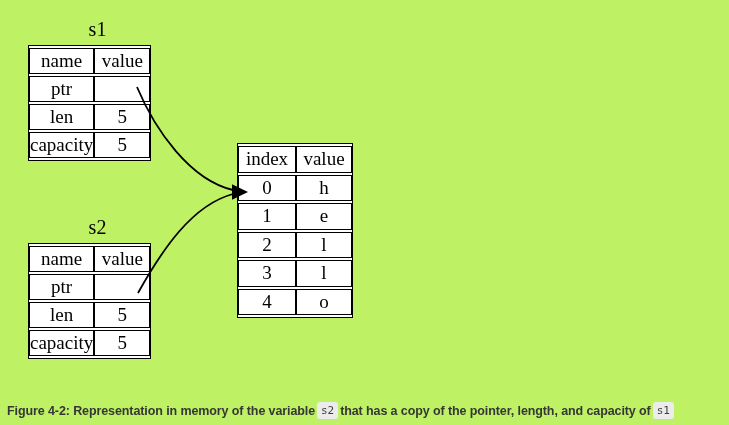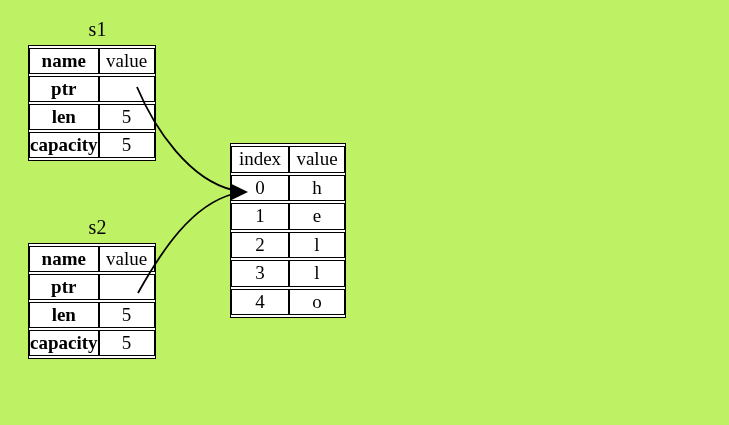--- a/index.html
+++ b/index.html
@@ -36,21 +36,21 @@
     padding: 0;
     text-align: center;
     vertical-align: middle;
     font-size: 19px;
     color: #000000;
     background: #ffffff;
     overflow: hidden;
     white-space: nowrap;
   }
   .var-tbl td { height: 26px; }
-  .var-tbl .c1 { width: 60px; font-weight: bold; }
+  .var-tbl .c1 { width: 60px; }
   .var-tbl .c2 { width: 56px; }
   .heap-tbl td { height: 26.5px; }
   .heap-tbl .c1 { width: 58px; }
   .heap-tbl .c2 { width: 56px; }
   .arrows {
     position: absolute;
     left: 0; top: 0;
     width: 729px; height: 425px;
     pointer-events: none;
   }
@@ -131,21 +131,21 @@
         </tr>
         <tr>
           <td class="c1">capacity</td>
           <td class="c2">5</td>
         </tr>
       </tbody>
         </table>
     </div>
   </div>
 
-  <div class="var-group" style="left:230px; top:143px;">
+  <div class="var-group" style="left:237px; top:143px;">
     <div class="tbl-wrap">
       <table class="mem heap-tbl">
         <tbody>
             <tr>
           <td class="c1">index</td>
           <td class="c2">value</td>
         </tr>
         <tr>
           <td class="c1">0</td>
           <td class="c2">h</td>
@@ -170,14 +170,17 @@
         </table>
     </div>
   </div>
 
   <svg class="arrows" viewBox="0 0 729 425">
     <path d="M 137 87 C 155 130, 190 180, 233 190" fill="none" stroke="#000000" stroke-width="1.8"></path>
     <path d="M 138 293 C 162 250, 192 205, 233 194" fill="none" stroke="#000000" stroke-width="1.8"></path>
     <polygon points="248,192 232,184.2 232,199.8" fill="#000000"></polygon>
   </svg>
 
+  <div class="caption">
+    <span>Figure 4-2: Representation in memory of the variable</span><span class="code-chip">s2</span><span>that has a copy of the pointer, length, and capacity of</span><span class="code-chip">s1</span>
+  </div>
 
 </div>
 
 </body></html>

